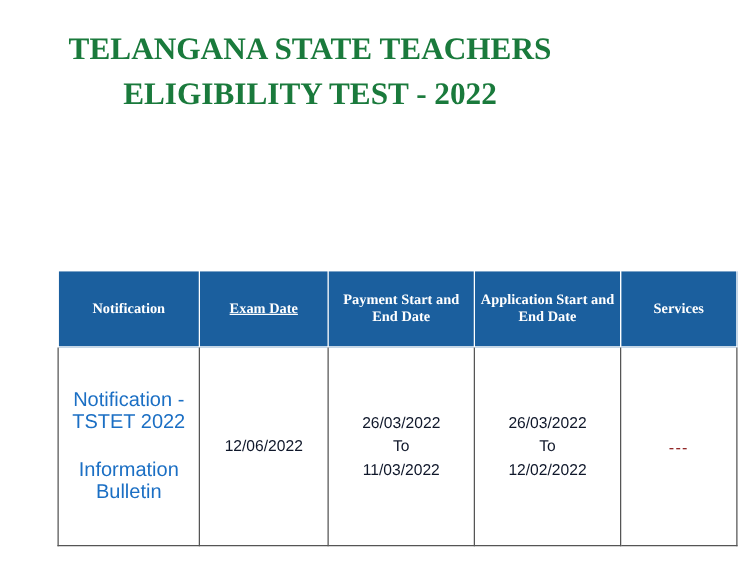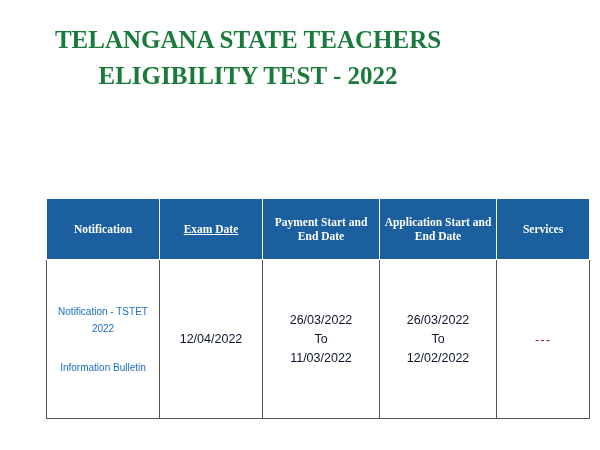--- a/index.html
+++ b/index.html
@@ -26,21 +26,21 @@
     font-weight: bold;
     font-size: 25px;
     line-height: 36px;
     letter-spacing: 0px;
     padding: 22px 18px 0 18px;
     margin: 0;
   }
   .table-wrap {
     position: absolute;
     left: 46px;
-    top: 198px;
+    top: 216px;
     width: 508px;
   }
   table.exam-table {
     border-collapse: collapse;
     width: 508px;
     table-layout: fixed;
   }
   table.exam-table th {
     background: #1b5f9e;
     color: #ffffff;
@@ -57,21 +57,21 @@
   table.exam-table td {
     border: 1px solid #555555;
     text-align: center;
     vertical-align: middle;
     height: 150px;
     padding: 4px 3px;
     font-family: "Liberation Sans", sans-serif;
   }
   .link-cell {
     color: #1b6fc4;
-    font-size: 10px;
+    font-size: 16px;
     line-height: 17px;
     margin-left: 25px;
   }
   .link-cell a {
     color: #1b6fc4;
     text-decoration: none;
     display: block;
   }
   .link-gap {
     height: 22px;
@@ -112,21 +112,21 @@
           <th class="col-services">Services</th>
         </tr>
       </thead>
       <tbody>
         <tr>
           <td class="link-cell">
             <a href="#">Notification - TSTET 2022</a>
             <div class="link-gap"></div>
             <a href="#">Information Bulletin</a>
           </td>
-          <td class="date-cell">12/04/2022</td>
+          <td class="date-cell">12/06/2022</td>
           <td class="date-cell">
             <div>26/03/2022</div>
             <div>To</div>
             <div>11/03/2022</div>
           </td>
           <td class="date-cell">
             <div>26/03/2022</div>
             <div>To</div>
             <div>12/02/2022</div>
           </td>

